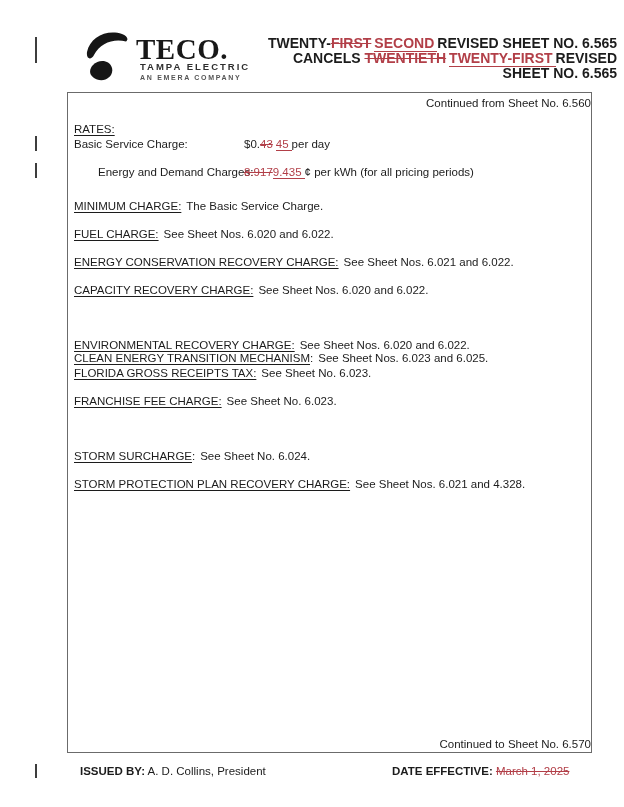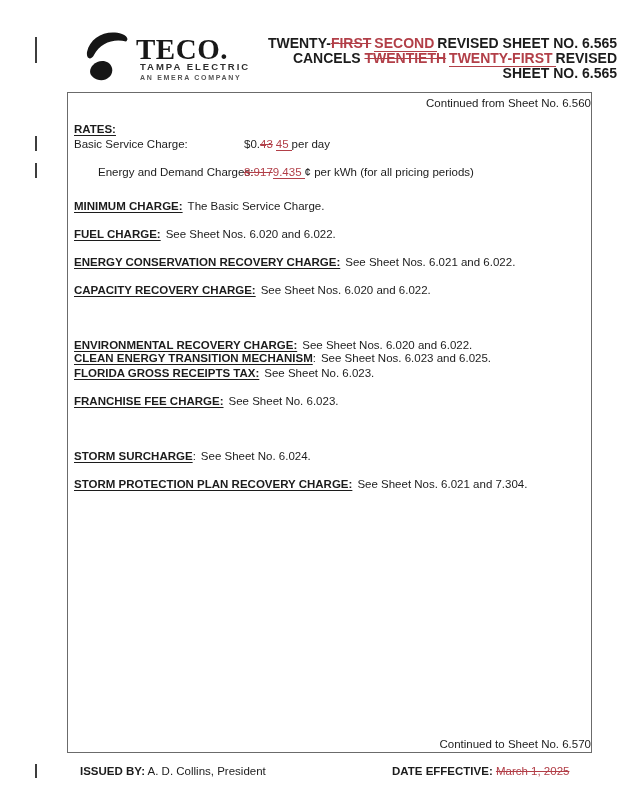--- a/index.html
+++ b/index.html
@@ -26,21 +26,21 @@
   .rev-del { color: var(--red); text-decoration: line-through; text-decoration-thickness: 1.2px; }
   .rev-ins { color: var(--red); border-bottom: 1.2px solid var(--red); padding-right: 3px; }
   .gap-left { margin-left: 3px; }
 
   
   .sheet-box { position: absolute; left: 67px; top: 92px; width: 525px; height: 661px;
                border: 1px solid #6b6b6b; background: #fff; }
   .center-note { position: absolute; left: 0; width: 100%; text-align: right; }
   .row { position: absolute; left: 6px; right: 4px; white-space: nowrap; }
   .row .value { position: absolute; left: 170px; top: 0; }
-  .head { font-weight: bold; text-decoration: underline; text-decoration-thickness: 1.2px;
+  .head { font-weight: normal; text-decoration: underline; text-decoration-thickness: 1.2px;
           text-underline-offset: 2px; }
   .item-body { margin-left: 5px; }
 
   
   .footer-left { position: absolute; left: 80px; top: 765px; white-space: nowrap; }
   .footer-right { position: absolute; left: 392px; top: 765px; white-space: nowrap; }
   .bold { font-weight: bold; }
 </style>
 </head>
 <body>
@@ -85,21 +85,21 @@
 
     <div class="row" style="top:107px;"><span class="head">MINIMUM CHARGE:</span><span></span><span class="item-body">The Basic Service Charge.</span></div>
     <div class="row" style="top:135px;"><span class="head">FUEL CHARGE:</span><span></span><span class="item-body">See Sheet Nos. 6.020 and 6.022.</span></div>
     <div class="row" style="top:163px;"><span class="head">ENERGY CONSERVATION RECOVERY CHARGE:</span><span></span><span class="item-body">See Sheet Nos. 6.021 and 6.022.</span></div>
     <div class="row" style="top:191px;"><span class="head">CAPACITY RECOVERY CHARGE:</span><span></span><span class="item-body">See Sheet Nos. 6.020 and 6.022.</span></div>
     <div class="row" style="top:219px;margin-top:40px;"><span class="head">CLEAN ENERGY TRANSITION MECHANISM</span><span>:</span><span class="item-body">See Sheet Nos. 6.023 and 6.025.</span></div>
     <div class="row" style="top:246px;"><span class="head">ENVIRONMENTAL RECOVERY CHARGE:</span><span></span><span class="item-body">See Sheet Nos. 6.020 and 6.022.</span></div>
     <div class="row" style="top:274px;"><span class="head">FLORIDA GROSS RECEIPTS TAX:</span><span></span><span class="item-body">See Sheet No. 6.023.</span></div>
     <div class="row" style="top:302px;"><span class="head">FRANCHISE FEE CHARGE:</span><span></span><span class="item-body">See Sheet No. 6.023.</span></div>
     <div class="row" style="top:357px;"><span class="head">STORM SURCHARGE</span><span>:</span><span class="item-body">See Sheet No. 6.024.</span></div>
-    <div class="row" style="top:385px;"><span class="head">STORM PROTECTION PLAN RECOVERY CHARGE:</span><span></span><span class="item-body">See Sheet Nos. 6.021 and 7.304.</span></div>
+    <div class="row" style="top:385px;"><span class="head">STORM PROTECTION PLAN RECOVERY CHARGE:</span><span></span><span class="item-body">See Sheet Nos. 6.021 and 4.328.</span></div>
 
     <div class="center-note" style="top:645px;">Continued to Sheet No. 6.570</div>
   </div>
 
   <div class="footer-left">
     <span class="bold">ISSUED BY:</span>
     <span>A. D. Collins, President</span>
   </div>
   <div class="footer-right">
     <span class="bold">DATE EFFECTIVE:</span>

